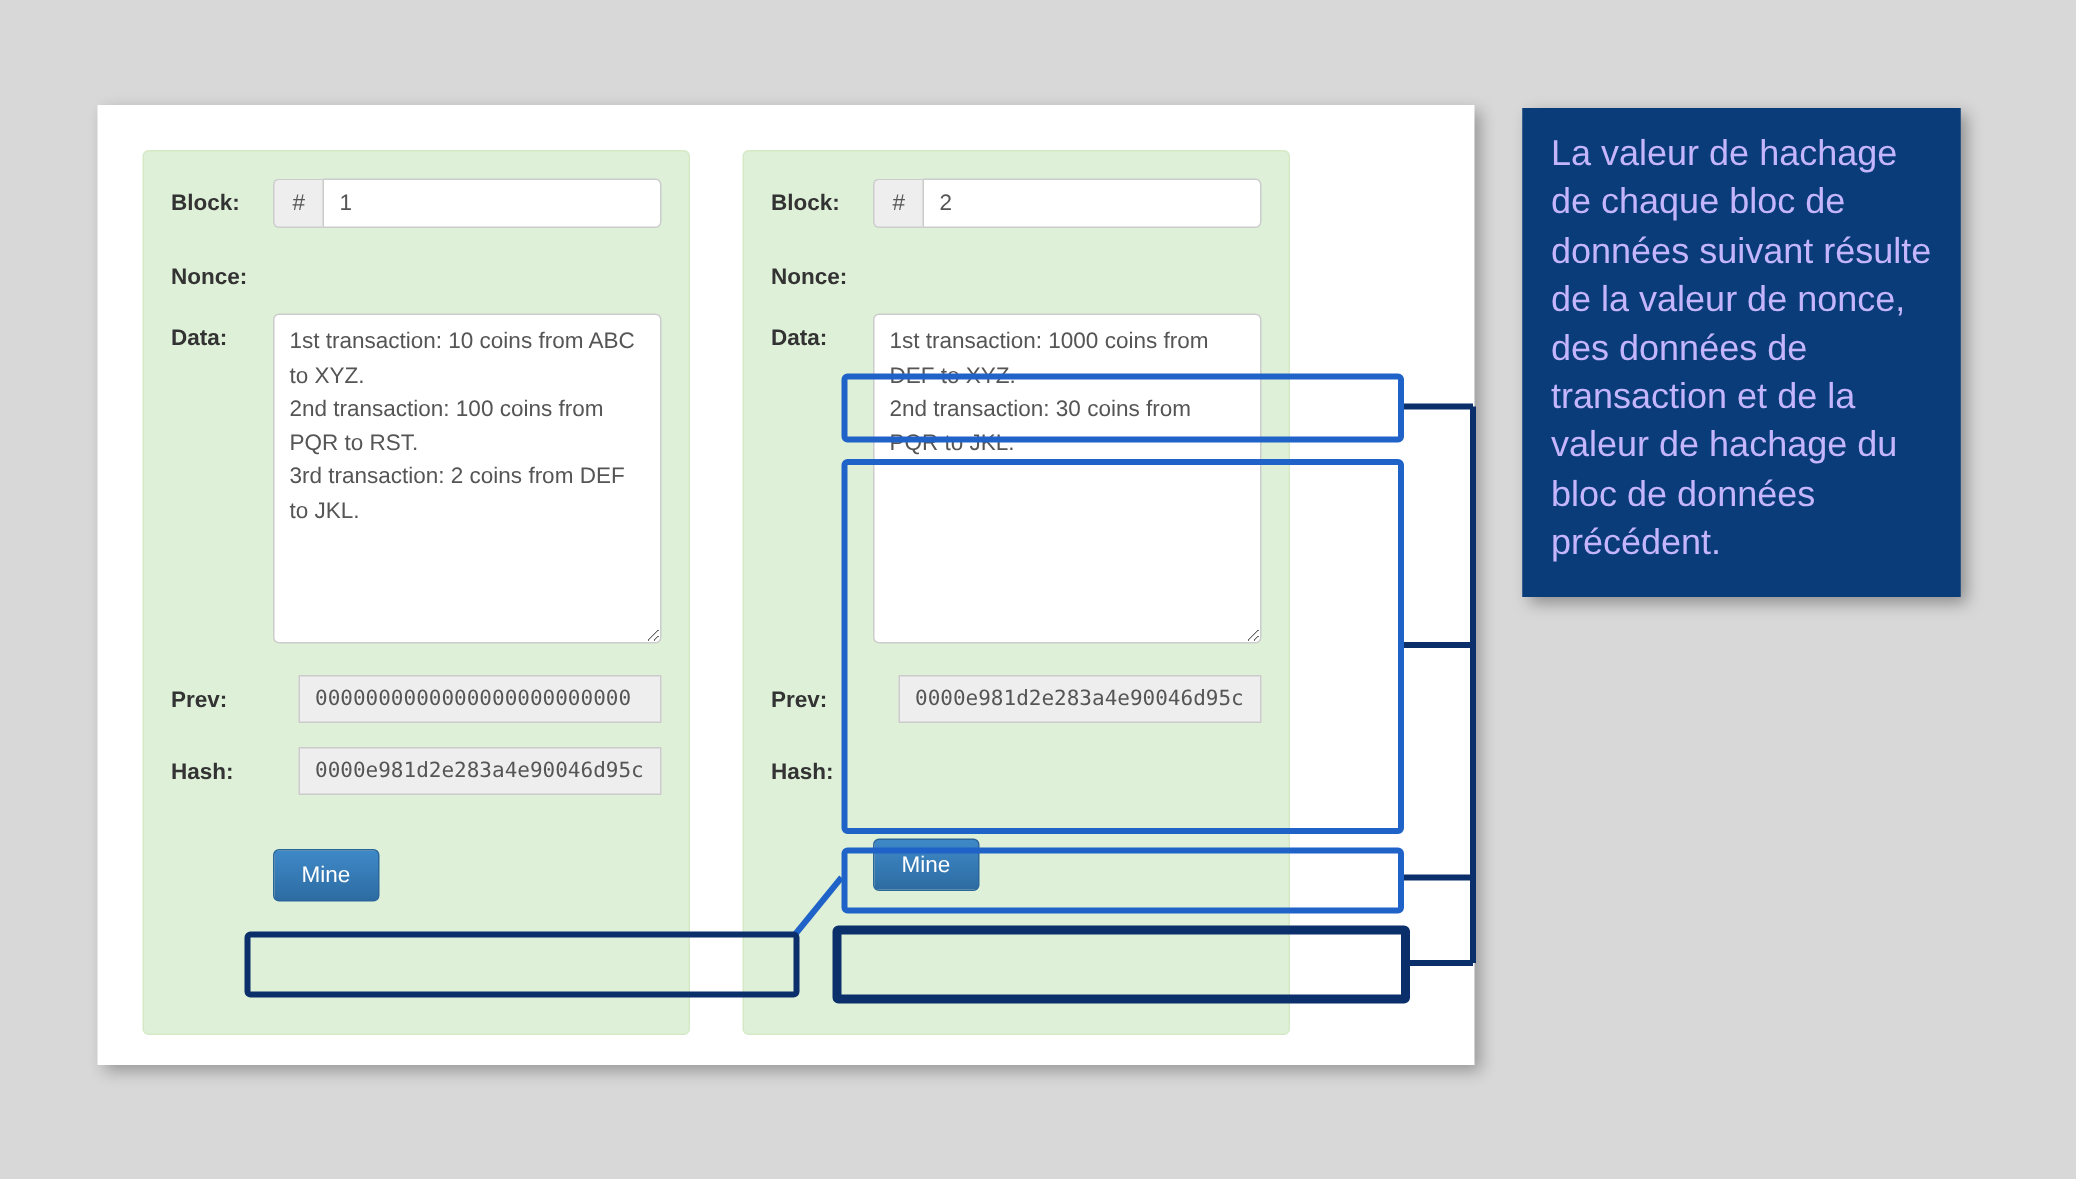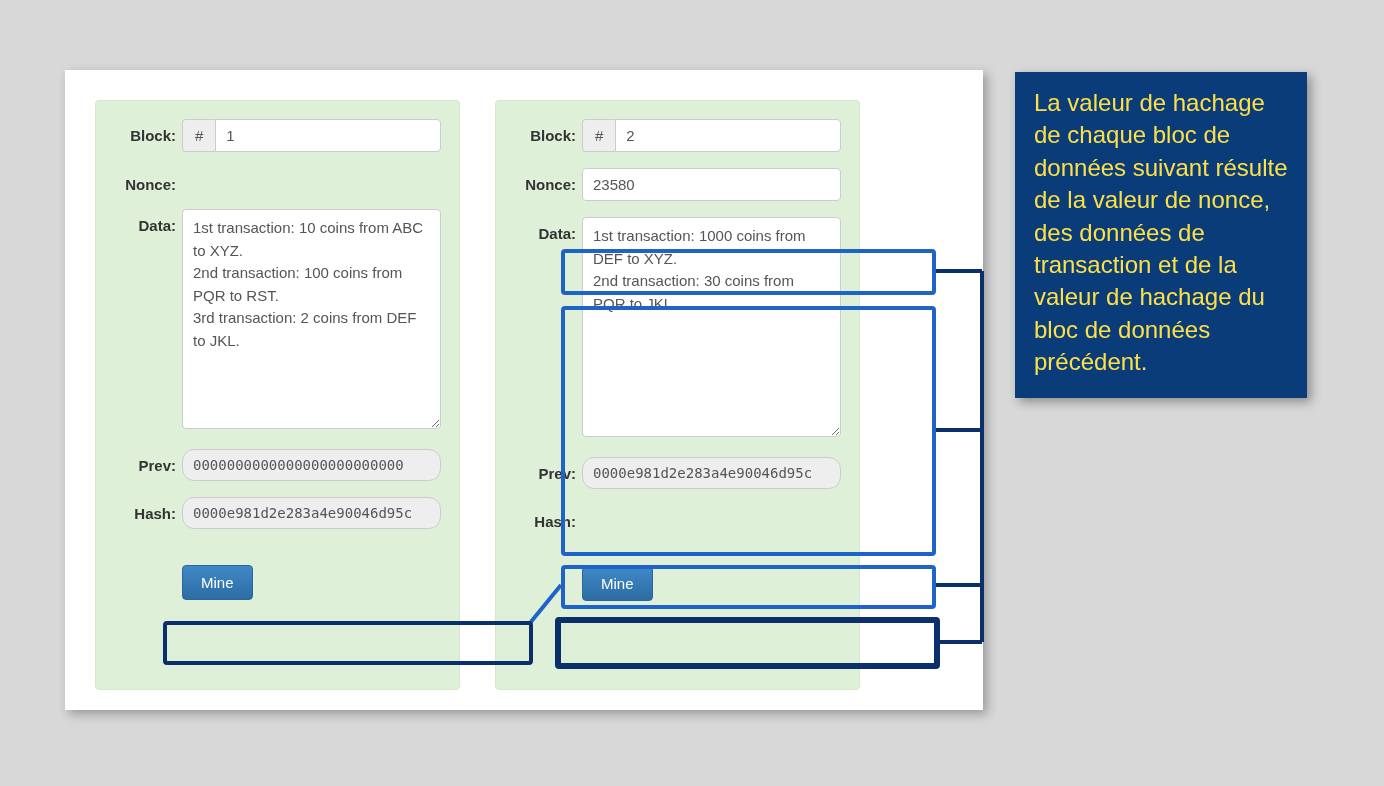--- a/index.html
+++ b/index.html
@@ -41,21 +41,21 @@
   #block1 { left: 30px; }
   #block2 { left: 430px; }
 
   .row {
     display: flex;
     align-items: flex-start;
     margin-bottom: 16px;
   }
   .row-label {
     width: 62px;
-    text-align: right;
+    text-align: left;
     padding-top: 8px;
     font-weight: 700;
     color: #333;
     font-size: 15px;
     flex: 0 0 62px;
     padding-right: 6px;
   }
   .row-input { flex: 1 1 auto; }
 
   .input-group {
@@ -86,27 +86,28 @@
     border-radius: 0 4px 4px 0;
   }
   textarea.form-control {
     height: 220px;
     resize: both;
     line-height: 1.5;
   }
   .readonly-field {
     background: #eee;
     border: 1px solid #ccc;
-    border-radius: 12px;
+    border-radius: 0;
     padding: 7px 10px;
     font-family: Menlo, Consolas, monospace;
     font-size: 14px;
     color: #555;
     overflow: hidden;
     white-space: nowrap;
+    margin-left: 17px;
   }
 
   .mine-btn {
     display: inline-block;
     background: linear-gradient(#3f89c8, #2d6ca2);
     border: 1px solid #2b669a;
     color: #fff;
     padding: 8px 18px;
     border-radius: 4px;
     font-size: 15px;
@@ -128,21 +129,21 @@
   .hl-dark { border-color: #0b2f6b; }
 
   
   .callout {
     position: absolute;
     left: 1015px;
     top: 72px;
     width: 292px;
     background: #0b3c7a;
     border: 1.5px solid #0b3c7a;
-    color: #fde047;
+    color: #c4b5fd;
     padding: 14px 18px 18px 18px;
     font-size: 24px;
     line-height: 1.35;
     box-shadow: 4px 4px 10px rgba(0,0,0,0.35);
     box-sizing: border-box;
     font-family: "Segoe UI", "Helvetica Neue", Arial, sans-serif;
     font-weight: 400;
   }
 
   
@@ -213,23 +214,20 @@
       <div class="row-label">Block:</div>
       <div class="row-input">
         <div class="input-group">
           <div class="addon">#</div>
           <input type="text" class="form-control" value="2" style="">
         </div>
       </div>
     </div>
     <div class="row">
       <div class="row-label">Nonce:</div>
-      <div class="row-input">
-        <input type="text" class="form-control" value="23580" style="">
-      </div>
     </div>
     <div class="row">
       <div class="row-label">Data:</div>
       <div class="row-input">
         <textarea class="form-control" style="">1st transaction: 1000 coins from DEF to XYZ.
 2nd transaction: 30 coins from PQR to JKL.</textarea>
       </div>
     </div>
     <div class="row">
       <div class="row-label">Prev:</div>

